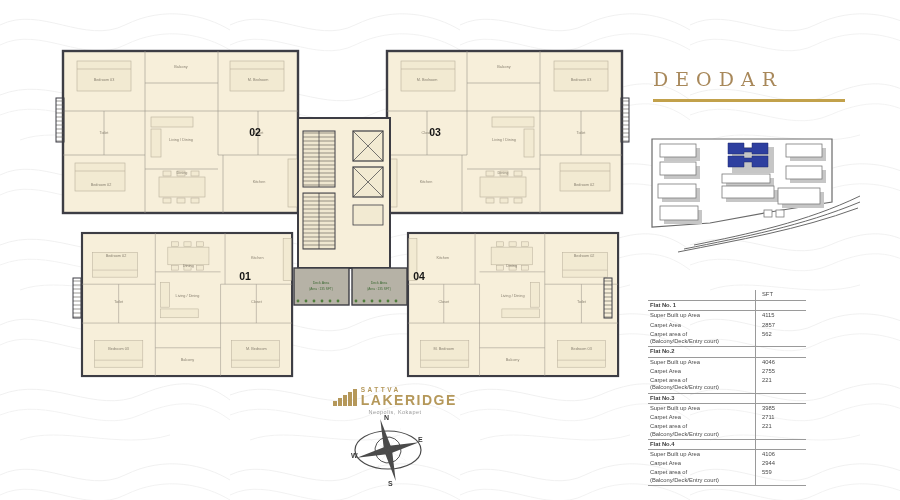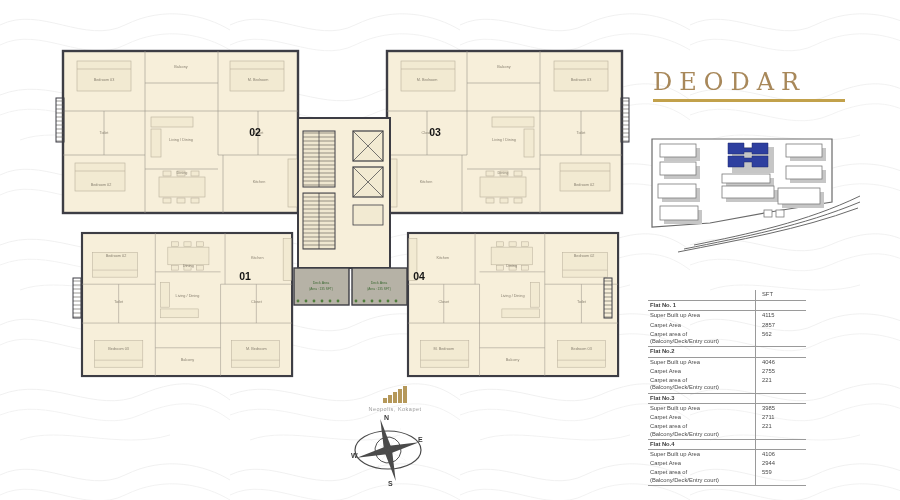--- a/index.html
+++ b/index.html
@@ -3,21 +3,21 @@
 <meta charset="utf-8">
 <style>
   html,body{margin:0;padding:0;background:#fff;}
   .canvas{position:relative;width:900px;height:500px;overflow:hidden;background:#ffffff;
           font-family:"Liberation Sans",sans-serif;}
   .bg-waves{position:absolute;left:0;top:0;z-index:0;}
   
   .plan-wrap{position:absolute;left:55px;top:43px;z-index:2;}
   
   .title-block{position:absolute;left:653px;top:68px;z-index:3;}
-  .title-text{font-family:"DejaVu Serif",serif;font-size:24px;letter-spacing:7px;
+  .title-text{font-family:"DejaVu Serif",serif;font-size:19px;letter-spacing:7px;
               color:#a8885a;font-weight:400;text-align:right;}
   .title-rule{position:absolute;left:653px;top:99px;width:192px;height:3px;
               background:#c2a14b;z-index:3;}
   .sitemap-wrap{position:absolute;left:648px;top:136px;z-index:3;}
   
   .area-table{position:absolute;left:648px;top:290px;width:158px;z-index:3;
               border-collapse:collapse;font-size:5.8px;line-height:1.25;color:#4a4a4a;}
   .area-table td{padding:1px 2px;vertical-align:top;}
   .area-table td.val{border-left:1px solid #9a9a9a;width:42px;padding-left:6px;}
   .area-table tr.flat-name td{border-top:1px solid #9a9a9a;border-bottom:1px solid #9a9a9a;
@@ -401,20 +401,24 @@
 
 <div class="logo-block">
   <div class="logo-row">
     <div class="logo-bars">
       <i style="height:5px"></i>
           <i style="height:8px"></i>
           <i style="height:11px"></i>
       <i style="height:14px"></i>
           <i style="height:17px"></i>
     </div>
+    <div class="logo-texts">
+      <div class="logo-brand">SATTVA</div>
+      <div class="logo-name">LAKERIDGE</div>
+    </div>
   </div>
   <div class="logo-sub">Neopolis, Kokapet</div>
 </div>
 
 <div class="compass-wrap">
   <svg width="76" height="76" viewBox="0 0 76 76">
     <ellipse cx="38" cy="38" rx="33" ry="19" fill="none" stroke="#4a4a4a" stroke-width="1.2"></ellipse>
     <g transform="rotate(-14 38 38)">
       <polygon points="38,6 42,38 34,38" fill="#4a4a4a"></polygon>
       <polygon points="38,70 42,38 34,38" fill="#4a4a4a"></polygon>

